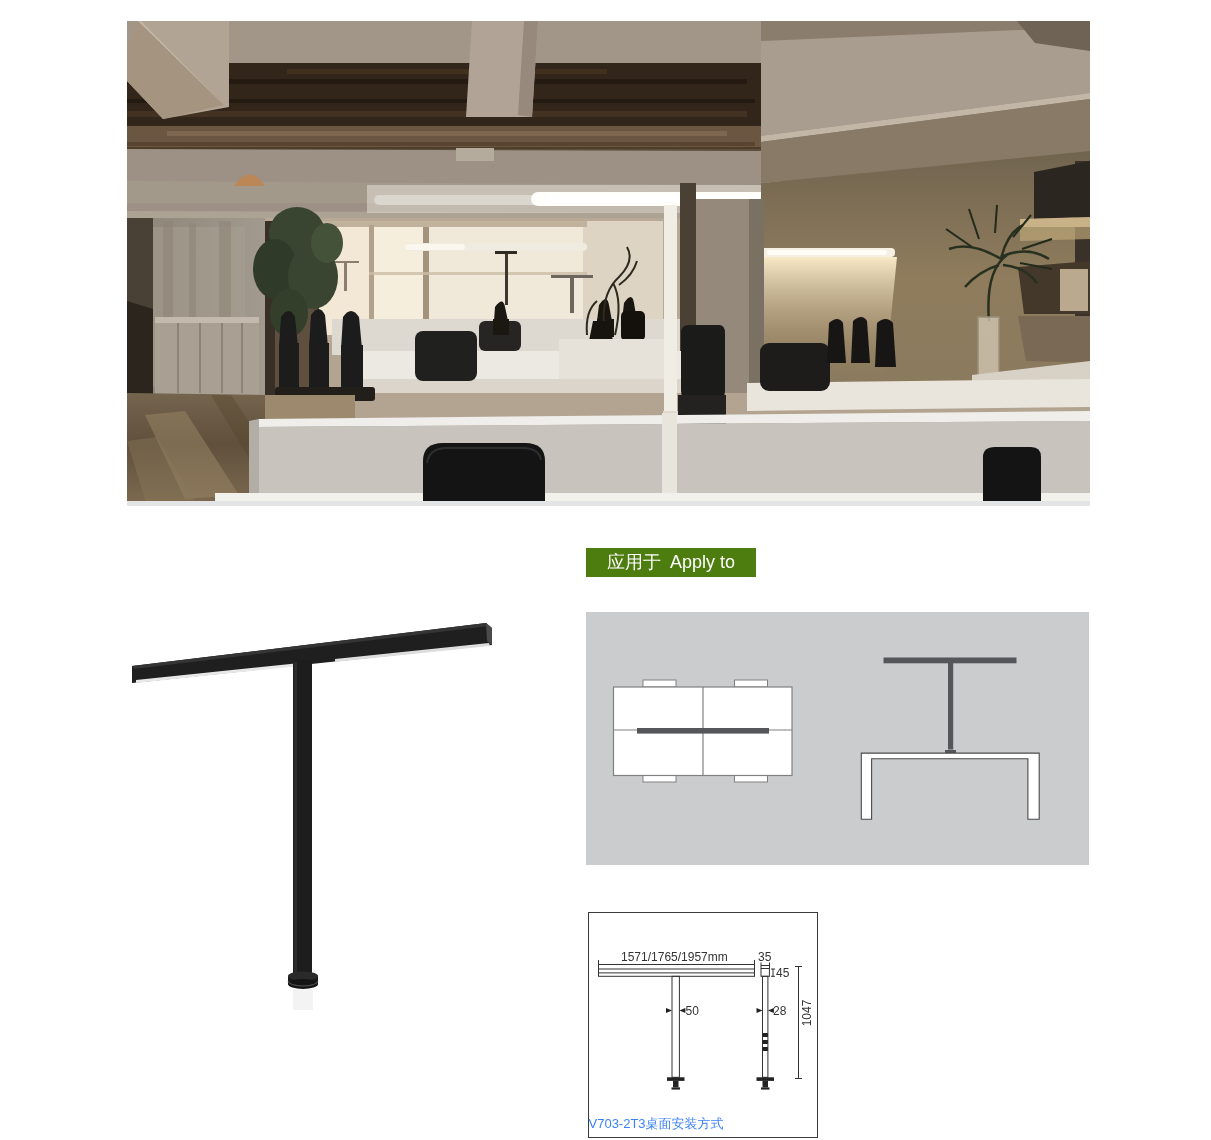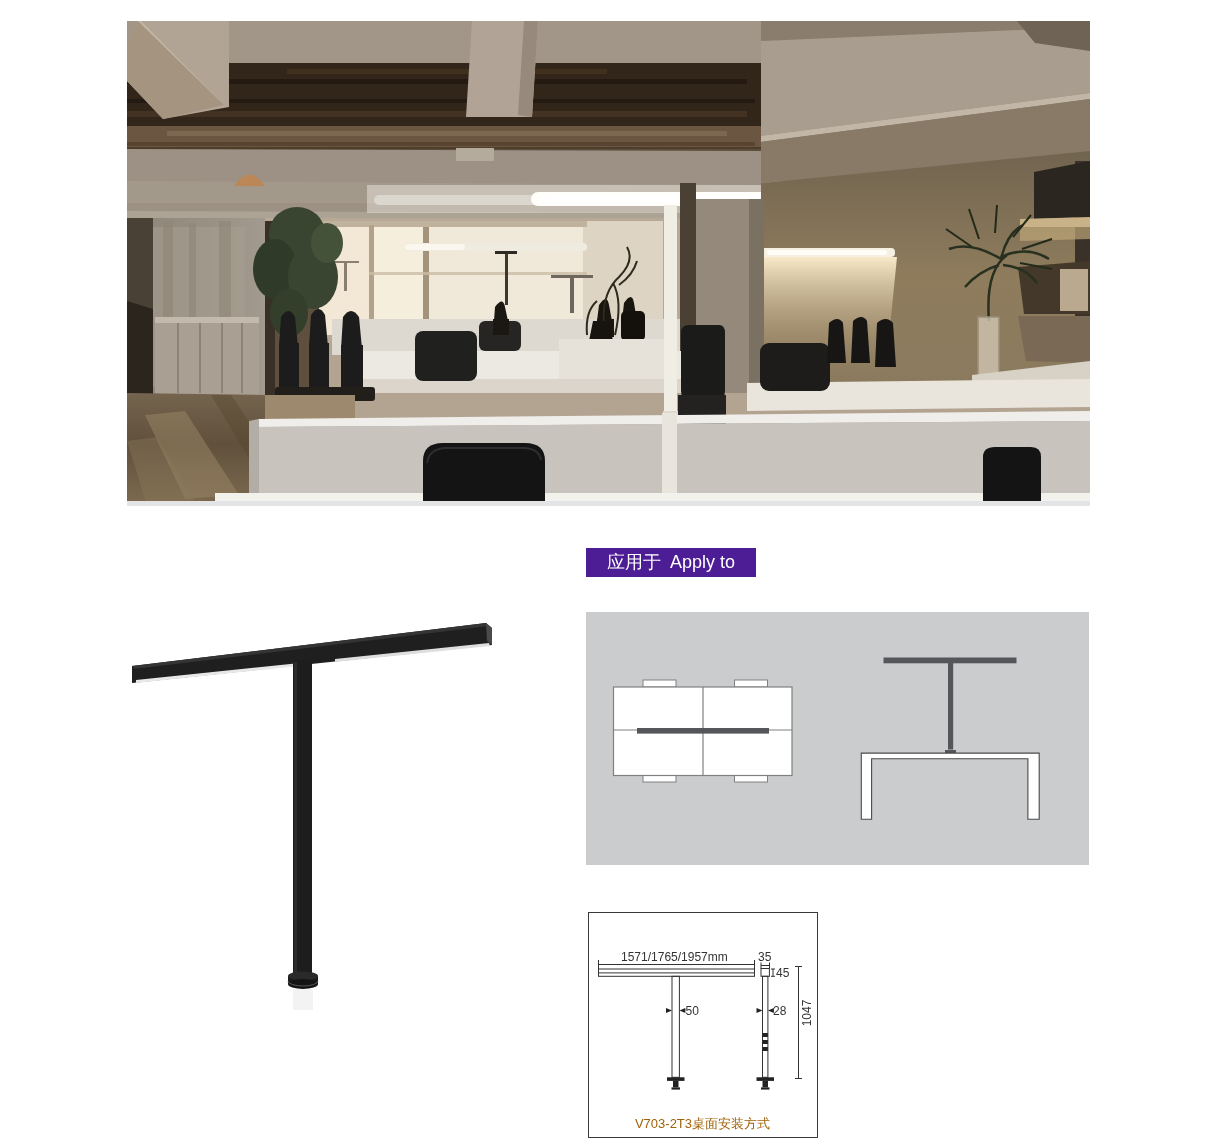--- a/index.html
+++ b/index.html
@@ -300,21 +300,21 @@
 
   <path d="M856,436 q0,-10 12,-10 l36,0 q10,0 10,10 l0,49 l-58,0 Z" fill="#141414"></path>
 
   <path d="M296,440 q0,-18 20,-18 l82,0 q20,0 20,18 l0,45 l-122,0 Z" fill="#141414"></path>
 
   <path d="M300,442 q2,-14 18,-15 l80,0 q14,1 16,12" stroke="#2e2e2e" stroke-width="2" fill="none"></path>
 
   <rect x="0" y="480" width="963" height="5" fill="#e2e4e5"></rect>
 </svg>
 
-<div class="abs" style="left:586px;top:548px;width:170px;height:29px;background:#4c1d95;color:#ffffff;font-size:18px;line-height:29px;text-align:center;">应用于 Apply to</div>
+<div class="abs" style="left:586px;top:548px;width:170px;height:29px;background:#4d7c0f;color:#ffffff;font-size:18px;line-height:29px;text-align:center;">应用于 Apply to</div>
 
 <svg class="abs" style="left:80px;top:600px" width="450" height="410" viewBox="0 0 450 410">
 
   <polygon points="52,66 406,23 412,28 412,45 52,83" fill="#1f1f1f"></polygon>
 
   <polygon points="52,66 406,23 409,26 54,69" fill="#343434"></polygon>
 
   <polygon points="56,80 220,63 220,66 56,83" fill="#e8e8e8"></polygon>
 
   <polygon points="255,59 409,43 410,46 255,62" fill="#dedede"></polygon>
@@ -429,14 +429,14 @@
     </g>
 
     <g fill="#222222">
       <path d="M83,97.5 l-6,-2.6 l0,5.2 Z"></path>
       <path d="M90.4,97.5 l6,-2.6 l0,5.2 Z"></path>
       <path d="M173.5,97.5 l-6,-2.6 l0,5.2 Z"></path>
       <path d="M178.9,97.5 l6,-2.6 l0,5.2 Z"></path>
     </g>
   </svg>
   
-  <div class="abs" style="left:0;top:202px;width:228px;text-align:center;font-size:13px;color:#a16207;">V703-2T3桌面安装方式</div>
+  <div class="abs" style="left:0;top:202px;width:228px;text-align:left;font-size:13px;color:#3b82f6;">V703-2T3桌面安装方式</div>
 </div>
 
 </body></html>

